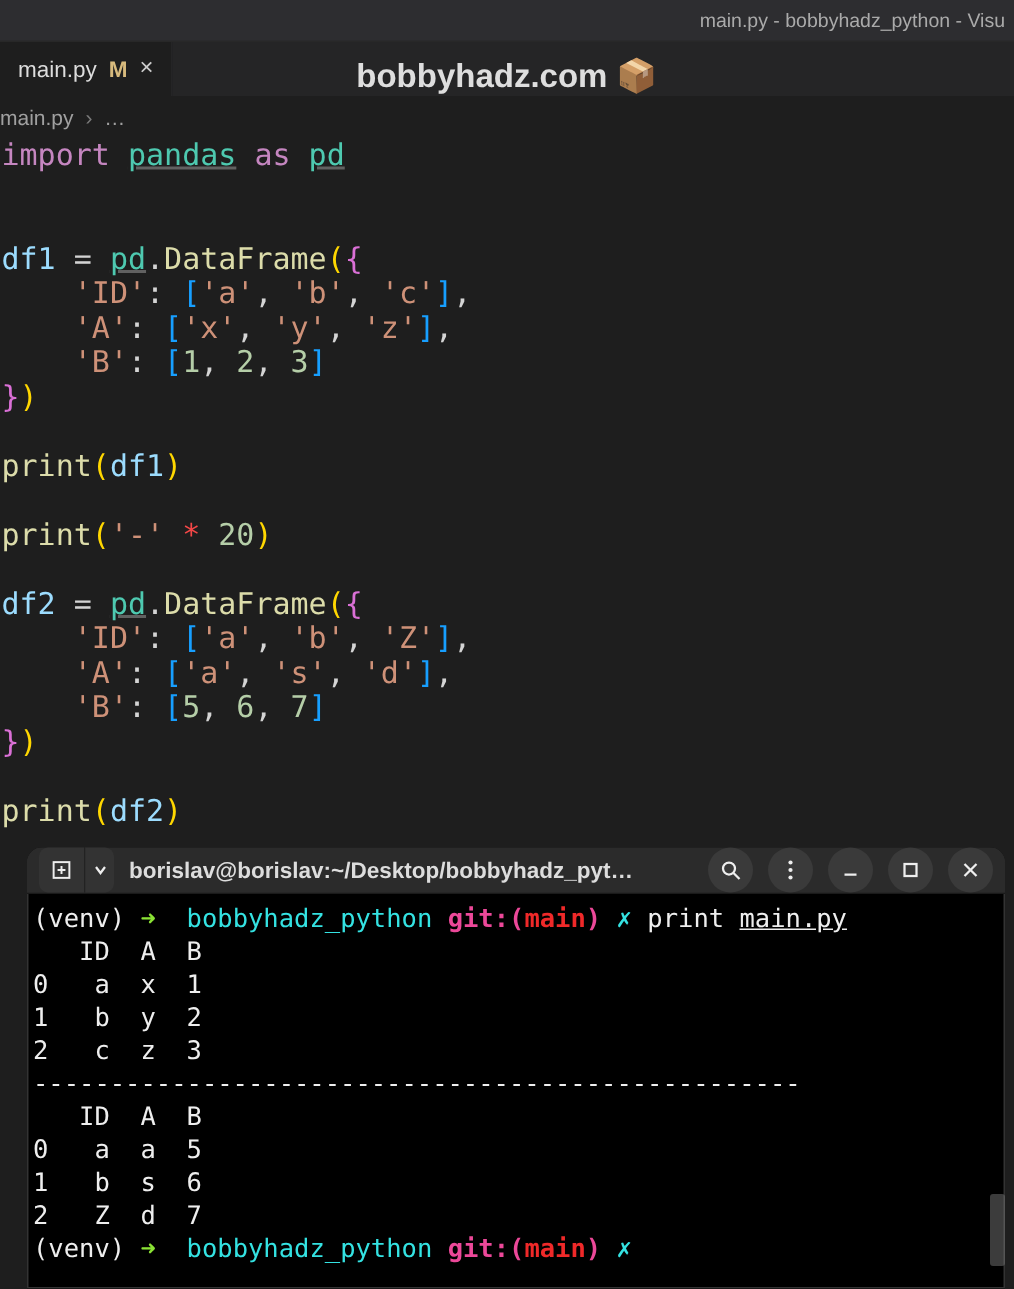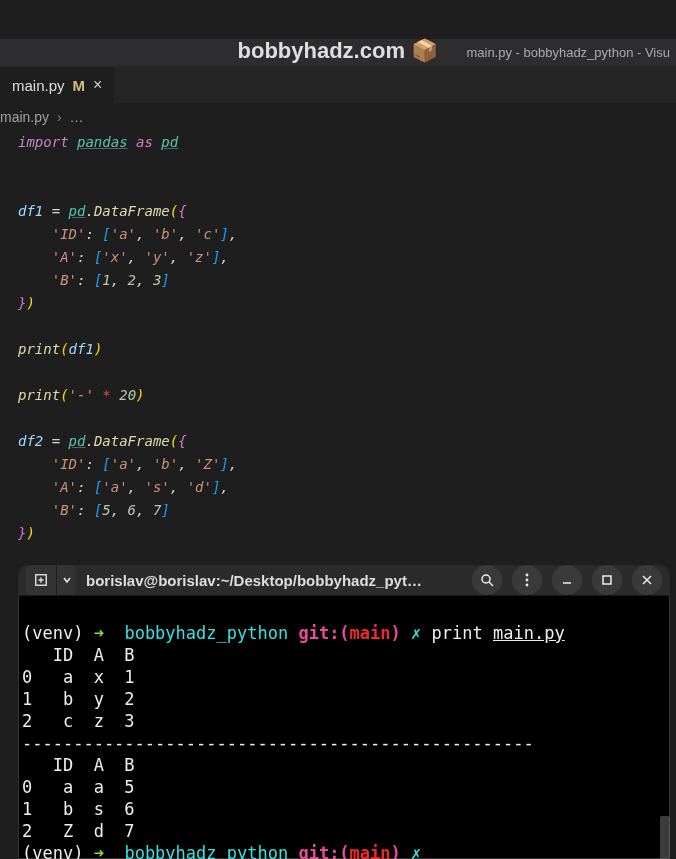--- a/index.html
+++ b/index.html
@@ -15,21 +15,20 @@
 .titlebar {
   height: 28px;
   line-height: 28px;
   text-align: right;
   padding-right: 6px;
   color: #aaa;
   font-size: 13px;
   font-family: sans-serif;
   background: #2d2d30;
   border-bottom: 1px solid #282828;
-  margin-top: 39px;
 }
 .tabs {
   display: flex;
   background: #252526;
   height: 36px;
 }
 .tab {
   display: flex;
   align-items: center;
   gap: 8px;
@@ -55,25 +54,24 @@
   pointer-events: none;
 }
 .breadcrumbs {
   padding: 6px 8px 2px 0px;
   font-size: 14px;
   color: #a0a0a0;
   font-family: sans-serif;
 }
 .breadcrumbs .sep { opacity: 0.7; padding: 0 4px; }
 .editor {
-  padding: 4px 18px;
-  font-size: 14px;
+  padding: 4px 1px;
+  font-size: 20px;
   line-height: 23px;
   white-space: pre;
-  font-style: italic;
 }
 .c-red { color: #c586c0; }
 .c-red2 { color: #f44747; }
 .c-teal { color: #4ec9b0; }
 .c-blue { color: #9cdcfe; }
 .c-yellow { color: #dcdcaa; }
 .c-orange { color: #ce9178; }
 .c-green { color: #b5cea8; }
 .c-punct { color: #d4d4d4; }
 .c-paren-y { color: #ffd700; }
@@ -87,21 +85,20 @@
   left: 18px;
   right: 6px;
   bottom: 0;
   top: 565px;
   background: #000;
   color: #fff;
   border-radius: 10px 10px 0 0;
   display: flex;
   flex-direction: column;
   box-shadow: 0 0 0 1px #333 inset;
-  gap: 20px;
 }
 .term-header {
   height: 42px;
   background: #2b2b2b;
   border-radius: 10px 10px 0 0;
   display: flex;
   align-items: center;
   gap: 10px;
   padding: 0 8px;
   font-family: sans-serif;

